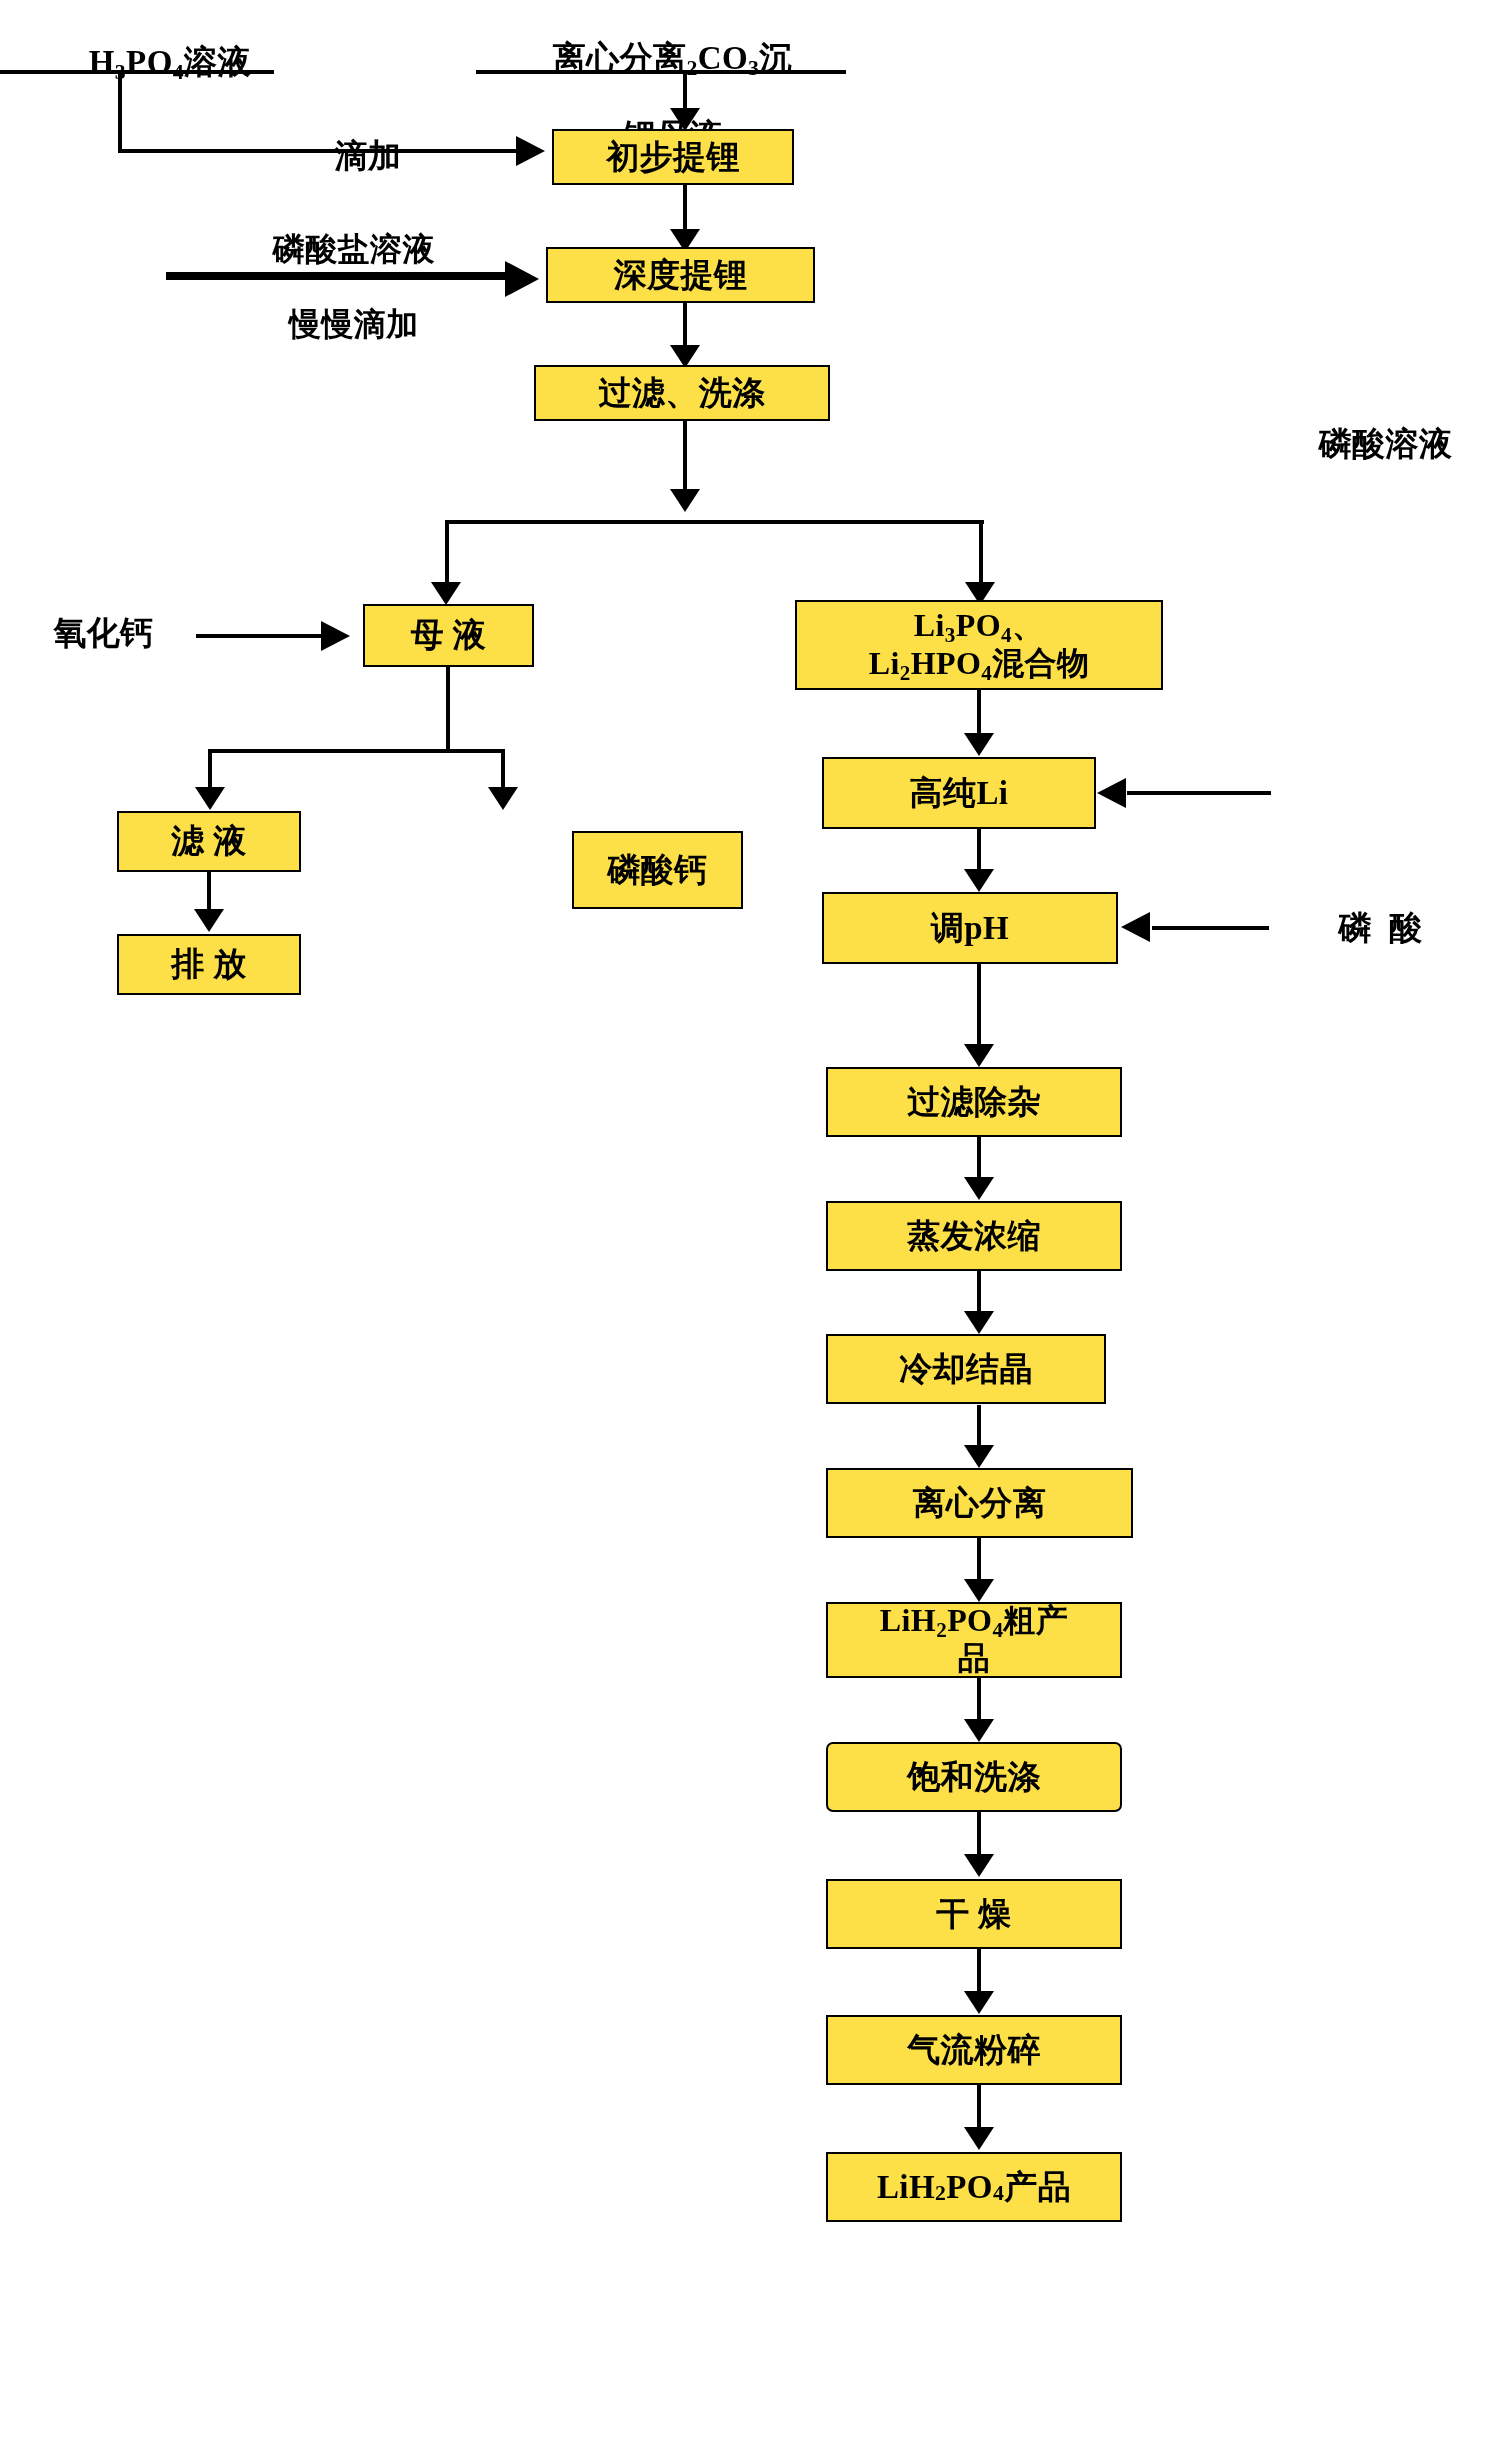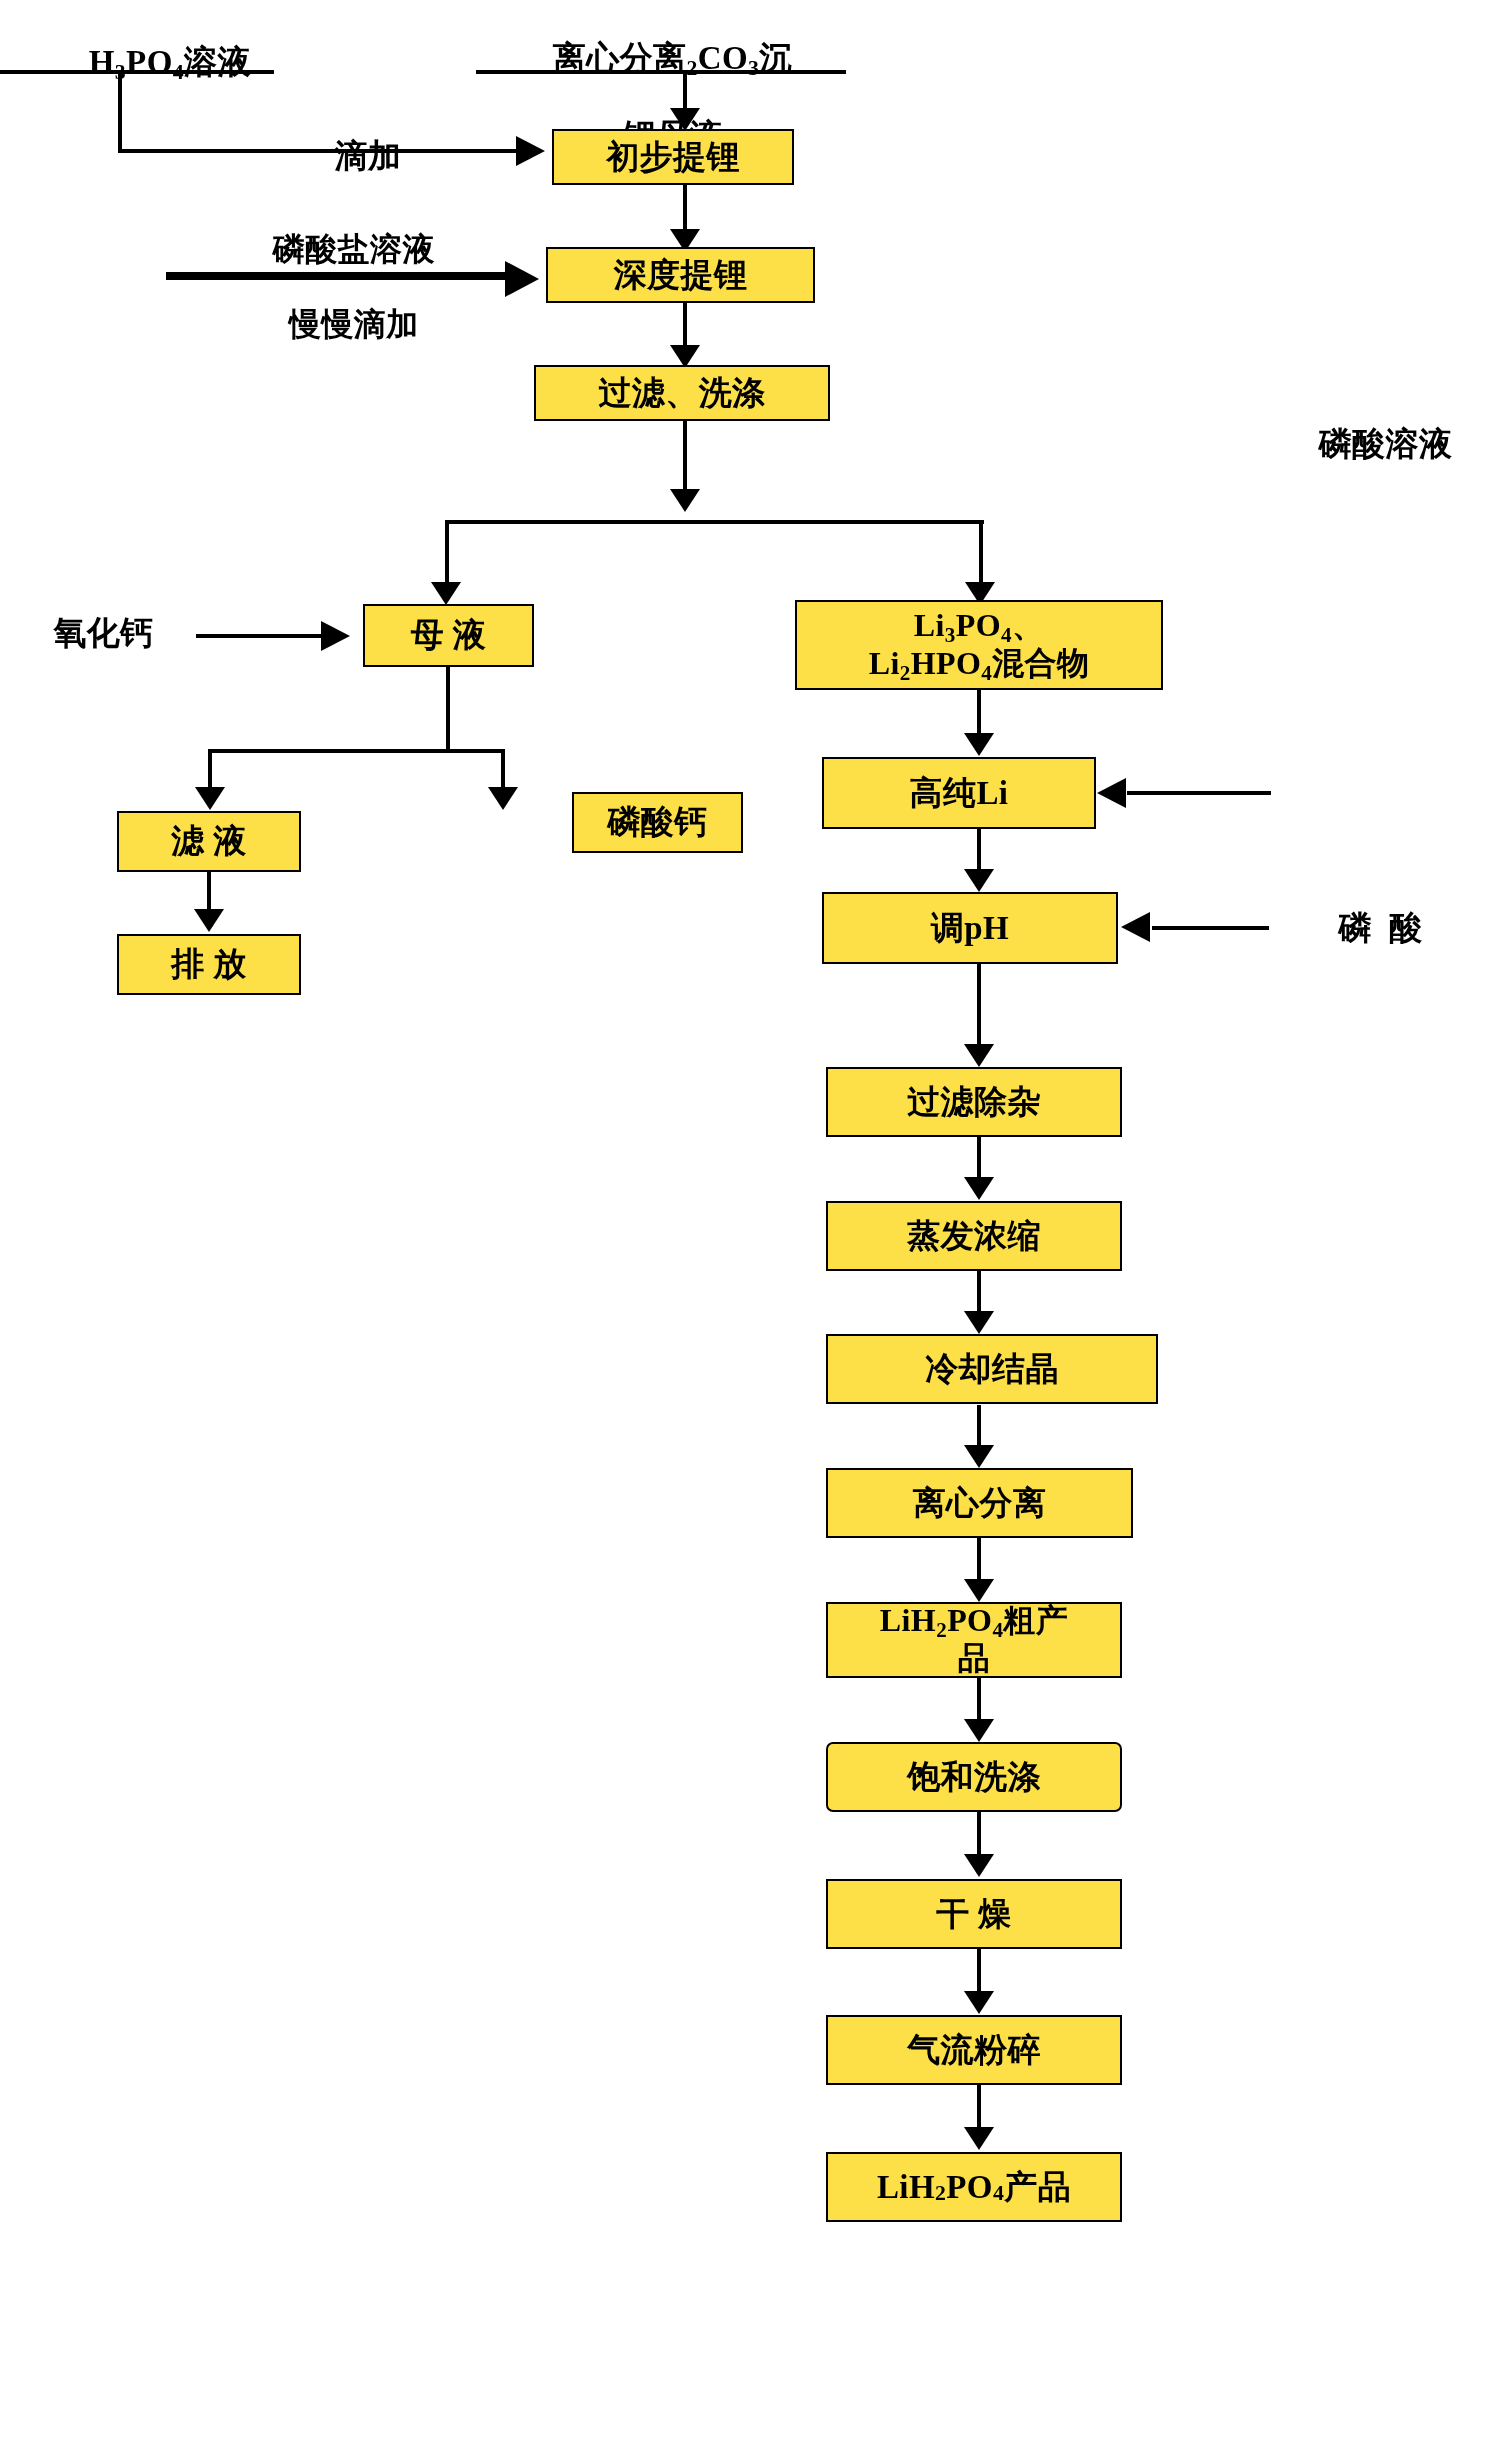--- a/index.html
+++ b/index.html
@@ -154,21 +154,21 @@
   <div class="arrow-right" style="left:321px; top:621px;"></div>
 
   <div class="vline" style="left:446px; top:667px; height:85px;"></div>
   <div class="hline" style="left:208px; top:749px; width:296px;"></div>
   <div class="vline" style="left:208px; top:749px; height:49px;"></div>
   <div class="arrow-down" style="left:195px; top:787px;"></div>
   <div class="vline" style="left:501px; top:749px; height:49px;"></div>
   <div class="arrow-down" style="left:488px; top:787px;"></div>
 
   <div class="box" style="left:117px; top:811px; width:184px; height:61px;">滤  液</div>
-  <div class="box" style="left:572px; top:792px; width:171px; height:61px;">磷酸钙</div>
+  <div class="box" style="left:572px; top:831px; width:171px; height:78px;">磷酸钙</div>
 
   <div class="vline" style="left:207px; top:872px; height:49px;"></div>
   <div class="arrow-down" style="left:194px; top:909px;"></div>
   <div class="box" style="left:117px; top:934px; width:184px; height:61px;">排  放</div>
 
   <div class="box two-line" style="left:795px; top:600px; width:368px; height:90px; flex-direction:column;">
     <div>
       <span>Li</span><sub>3</sub><span>PO</span><sub>4</sub><span>、</span>
     </div>
     <div>
@@ -198,21 +198,21 @@
   <div class="arrow-down" style="left:964px; top:1044px;"></div>
 
   <div class="box" style="left:826px; top:1067px; width:296px; height:70px;">过滤除杂</div>
   <div class="vline" style="left:977px; top:1137px; height:54px;"></div>
   <div class="arrow-down" style="left:964px; top:1177px;"></div>
 
   <div class="box" style="left:826px; top:1201px; width:296px; height:70px;">蒸发浓缩</div>
   <div class="vline" style="left:977px; top:1271px; height:54px;"></div>
   <div class="arrow-down" style="left:964px; top:1311px;"></div>
 
-  <div class="box" style="left:826px; top:1334px; width:332px; height:70px;text-align:right;">冷却结晶</div>
+  <div class="box" style="left:826px; top:1334px; width:280px; height:70px;text-align:right;">冷却结晶</div>
   <div class="vline" style="left:977px; top:1405px; height:54px;"></div>
   <div class="arrow-down" style="left:964px; top:1445px;"></div>
 
   <div class="box" style="left:826px; top:1468px; width:307px; height:70px;">离心分离</div>
   <div class="vline" style="left:977px; top:1538px; height:54px;"></div>
   <div class="arrow-down" style="left:964px; top:1579px;"></div>
 
   <div class="box two-line" style="left:826px; top:1602px; width:296px; height:76px; flex-direction:column;">
     <div>
       <span>LiH</span><sub>2</sub><span>PO</span><sub>4</sub><span>粗产</span>

